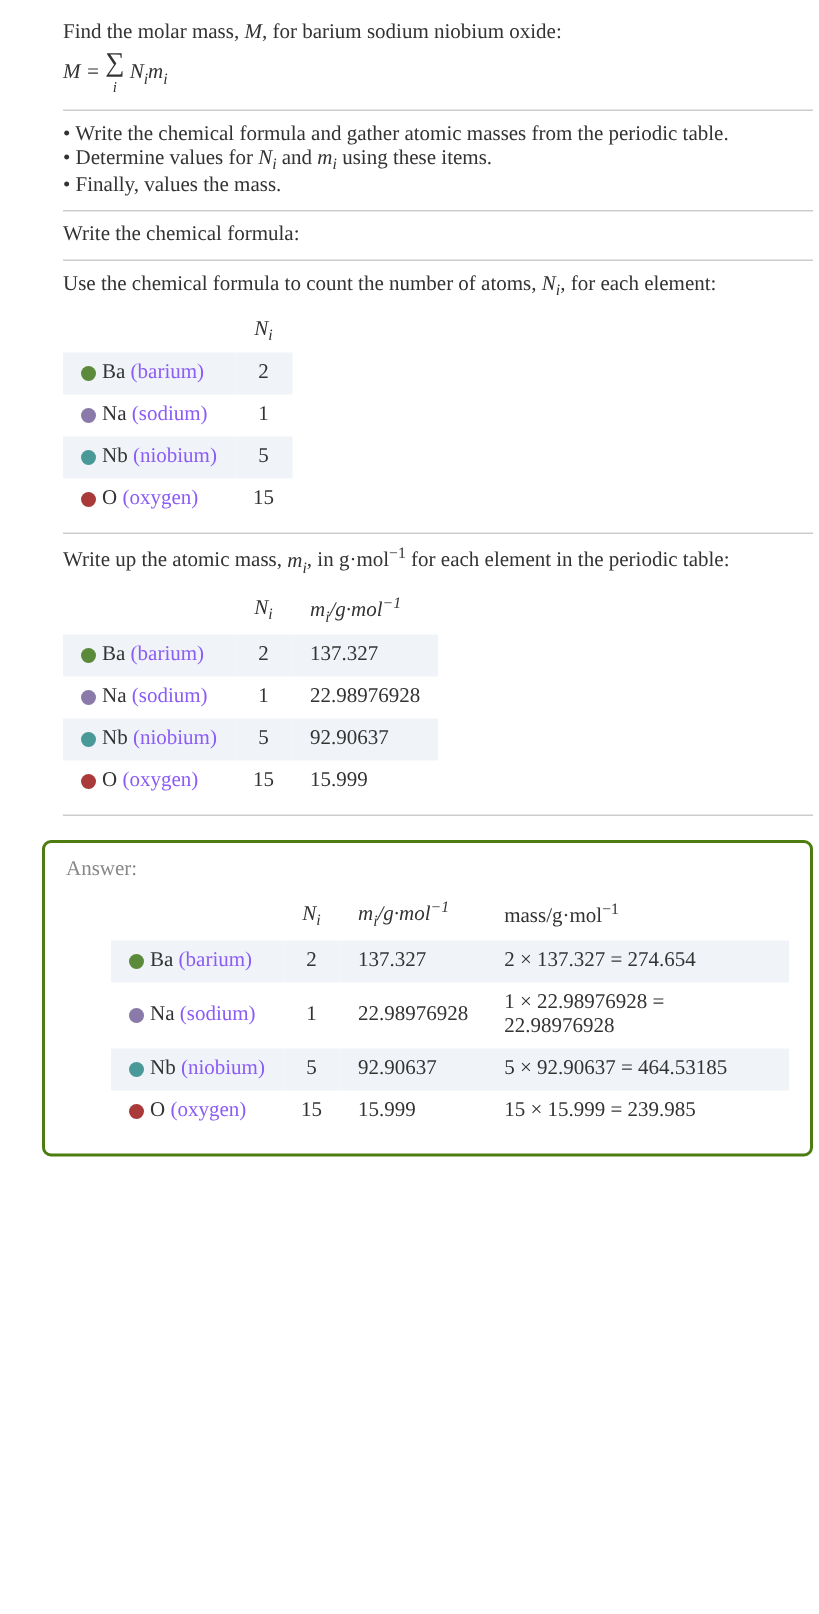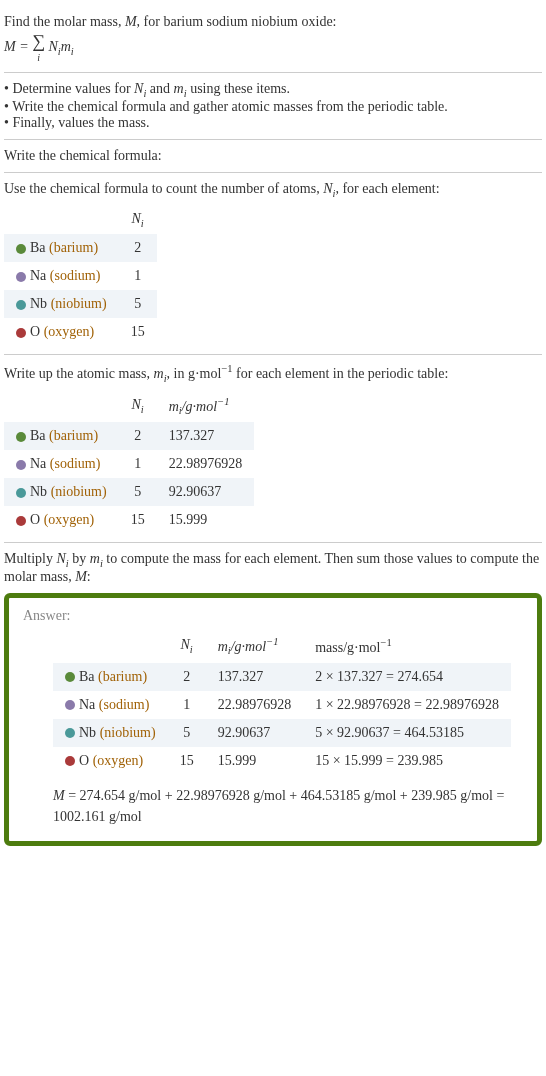--- a/index.html
+++ b/index.html
@@ -11,20 +11,21 @@
       font-family: Georgia, 'Times New Roman', serif;
       font-size: 14px;
       color: #333;
       background: #fff;
       width: 546px;
       padding: 6px 4px;
     }
     .section {
       border-bottom: 1px solid #ccc;
       padding: 8px 0;
+      margin-left: 38px;
     }
     .section:last-child {
       border-bottom: none;
     }
     .formula {
       font-style: italic;
       margin-top: 2px;
     }
     .sigma {
       font-size: 18px;
@@ -66,27 +67,28 @@
       height: 10px;
       border-radius: 50%;
       margin-right: 4px;
       vertical-align: middle;
     }
     .dot-ba { background: #5a8a3a; }
     .dot-na { background: #8a7aaa; }
     .dot-nb { background: #4a9999; }
     .dot-o { background: #aa3a3a; }
     .gray {
-      color: #a16207;
+      color: #8b5cf6;
     }
     .answer-box {
-      border: 5px solid #4d7c0f;
+      border: 2px solid #4d7c0f;
       border-radius: 6px;
       padding: 10px 14px 14px 14px;
       margin-top: 8px;
+      margin-left: 24px;
     }
     .answer-label {
       color: #888;
       margin-bottom: 6px;
     }
     .answer-content {
       padding-left: 30px;
     }
     .final-formula {
       margin-top: 10px;
@@ -107,22 +109,22 @@
   <div>
     <span>Find the molar mass, </span><span class="th-italic">M</span><span>, for barium sodium niobium oxide:</span>
   </div>
   <div class="formula">
     <span>M</span><span> = </span><span style="display:inline-block; vertical-align:middle; text-align:center; line-height:1;"><span class="sigma">∑</span><br><span style="font-size:10px">i</span></span> <span><span>N</span><sub class="sub-i">i</sub></span><span><span>m</span><sub class="sub-i">i</sub></span>
   </div>
 </div>
 
 <div class="section">
   <ul>
+    <li>Write the chemical formula and gather atomic masses from the periodic table.</li>
     <li><span>Determine values for </span><span class="th-italic">N<sub>i</sub></span><span> and </span><span class="th-italic">m<sub>i</sub></span><span> using these items.</span></li>
-    <li>Write the chemical formula and gather atomic masses from the periodic table.</li>
     <li>Finally, values the mass.</li>
   </ul>
 </div>
 
 <div class="section">
   <div>Write the chemical formula:</div>
 </div>
 
 <div class="section">
   <div>
@@ -183,23 +185,20 @@
     <tr>
       <td class="element-cell"><span class="dot dot-o"></span><span>O</span> <span class="gray">(oxygen)</span></td>
       <td class="ni-col">15</td>
       <td>15.999</td>
     </tr>
   </tbody>
     </table>
 </div>
 
 <div style="padding:8px 0 0 0;">
-  <div>
-    <span>Multiply </span><span class="th-italic">N<sub>i</sub></span><span> by </span><span class="th-italic">m<sub>i</sub></span><span> to compute the mass for each element. Then sum those values to compute the molar mass, </span><span class="th-italic">M</span><span>:</span>
-  </div>
 
   <div class="answer-box">
     <div class="answer-label">Answer:</div>
     <div class="answer-content">
       <table>
         <tbody>
             <tr>
           <th></th>
           <th class="ni-col th-italic">N<sub>i</sub></th>
           <th class="th-italic">m<sub>i</sub>/g·mol<sup>−1</sup></th>
@@ -224,18 +223,15 @@
           <td>5 × 92.90637 = 464.53185</td>
         </tr>
         <tr>
           <td class="element-cell"><span class="dot dot-o"></span><span>O</span> <span class="gray">(oxygen)</span></td>
           <td class="ni-col">15</td>
           <td>15.999</td>
           <td>15 × 15.999 = 239.985</td>
         </tr>
       </tbody>
         </table>
-      <div class="final-formula">
-        <span>M</span><span style="font-style:normal"> = 274.654 g/mol + 22.98976928 g/mol + 464.53185 g/mol + 239.985 g/mol = 1002.161 g/mol</span>
-      </div>
     </div>
   </div>
 </div>
 
 </body></html>

